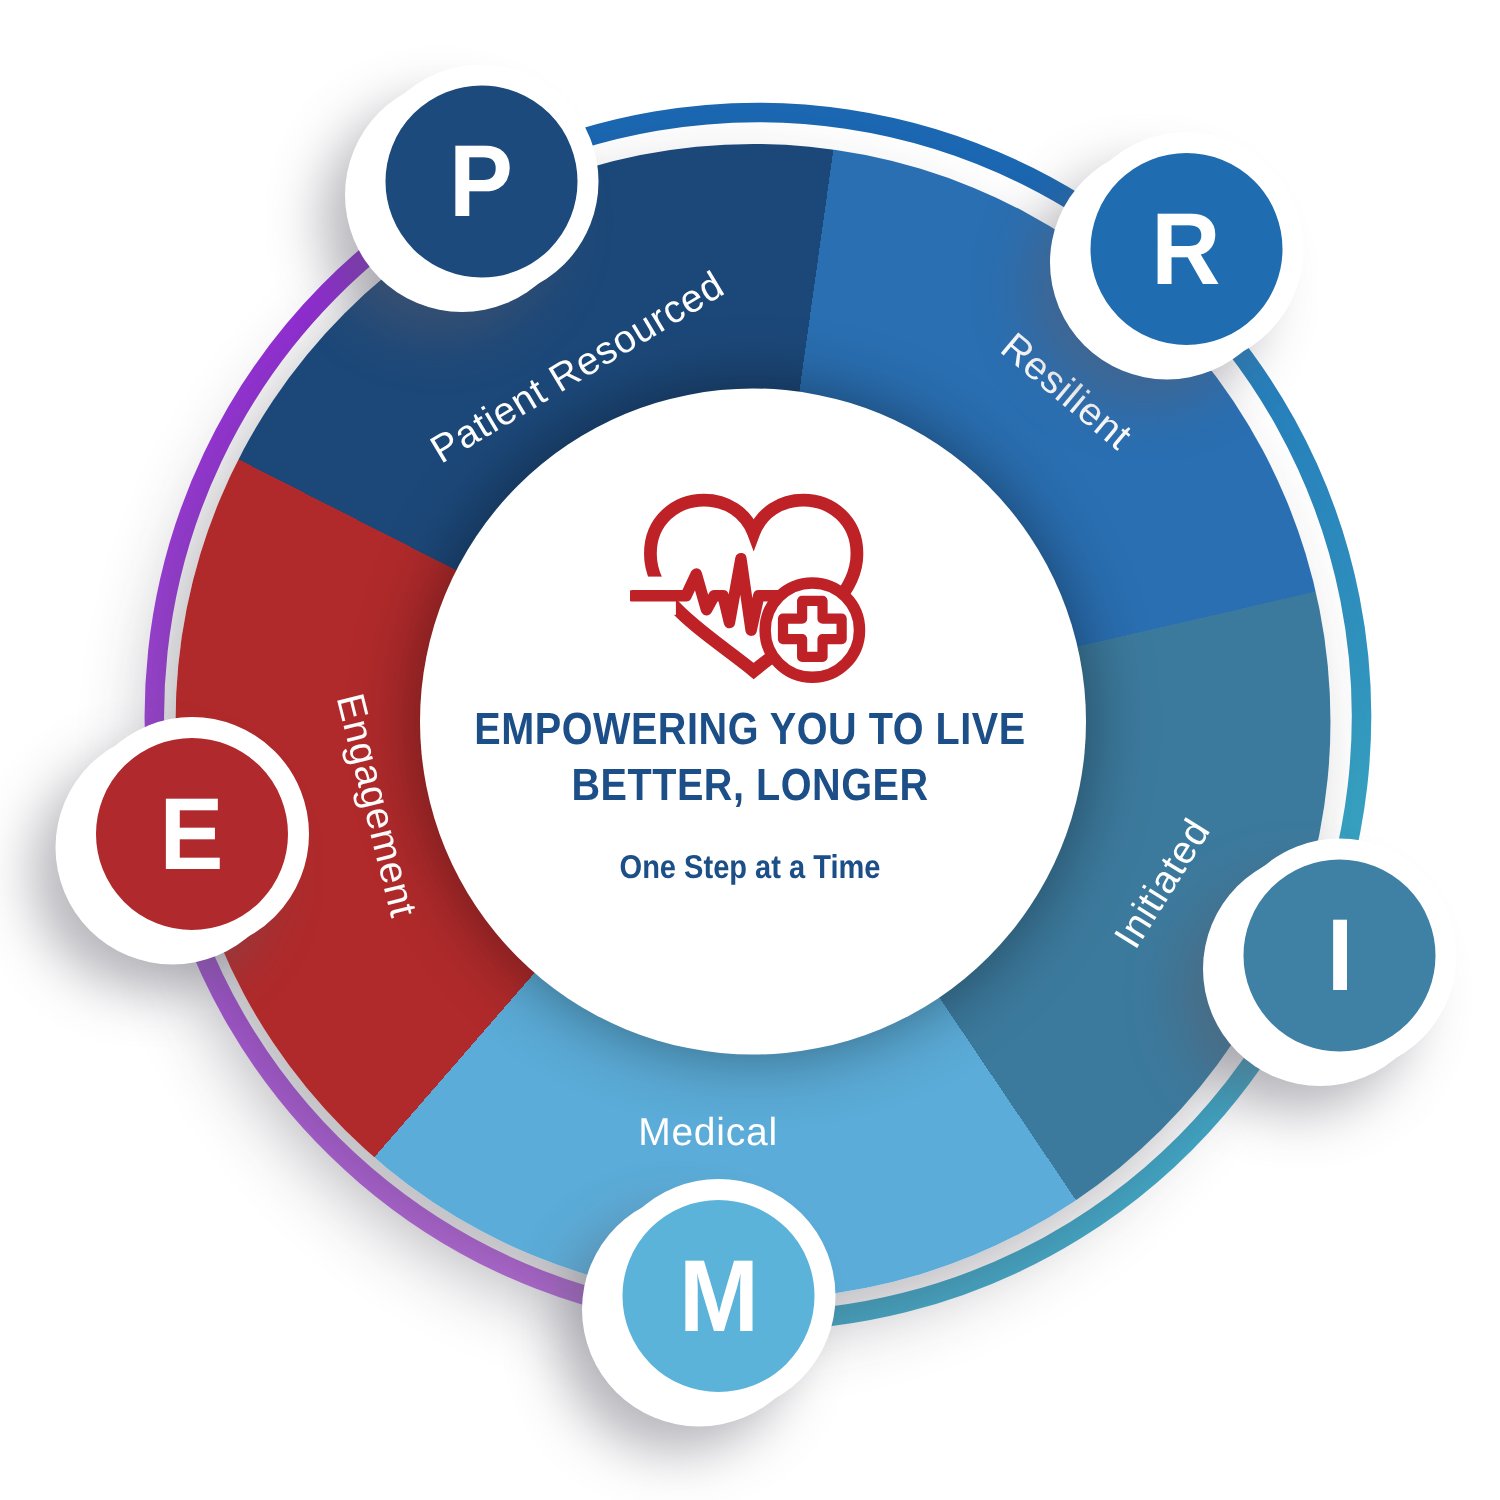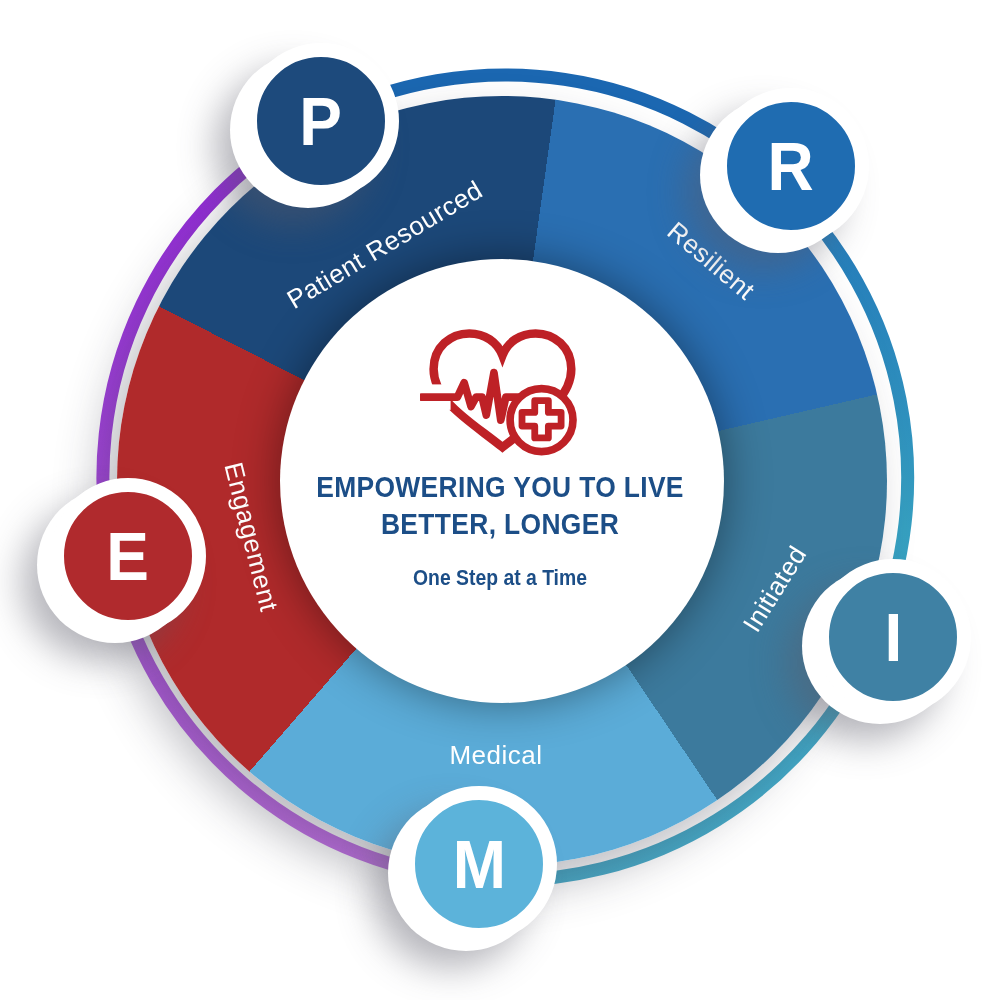--- a/index.html
+++ b/index.html
@@ -75,21 +75,21 @@
     <path d="M322,119 A403,403 0 0 1 785,188" fill="none" stroke="#1b67b1" stroke-width="13"></path>
     <path d="M785,188 A403,403 0 0 1 484,880" fill="none" stroke="url(#tealGrad)" stroke-width="13"></path>
     <path d="M484,880 A403,403 0 0 1 322,119" fill="none" stroke="url(#purpleGrad)" stroke-width="13"></path>
   </svg>
 
   <div class="donut"></div>
 
   <div class="seg-label" style="left:385px;top:245px;transform:translate(-50%,-50%) rotate(-31deg);">Patient Resourced</div>
   <div class="seg-label" style="left:711px;top:261px;transform:translate(-50%,-50%) rotate(40deg);">Resilient</div>
   <div class="seg-label" style="left:775px;top:589px;transform:translate(-50%,-50%) rotate(-58deg);">Initiated</div>
-  <div class="seg-label" style="left:496px;top:755px;transform:translate(-50%,-50%);">Medical</div>
+  <div class="seg-label" style="left:472px;top:755px;transform:translate(-50%,-50%);">Medical</div>
   <div class="seg-label" style="left:251px;top:537px;transform:translate(-50%,-50%) rotate(76deg);">Engagement</div>
 
   <div class="inner-circle"></div>
 
   <svg class="center-icon" viewBox="0 0 200 180">
     <path d="M97 158 C60 128 16 104 16 66 C16 40 36 24 58 24 C76 24 91 34 97 50 C103 34 118 24 136 24 C158 24 178 40 178 66 C178 104 134 128 97 158 Z" fill="none" stroke="#be2126" stroke-width="10" stroke-linecap="round"></path>
     <rect x="8" y="84" width="28" height="30" fill="#ffffff"></rect>
     <polyline points="2,99 44,99 52,82 60,110 66,99 73,99 78,120 87,70 95,126 101,99 121,99" fill="none" stroke="#be2126" stroke-width="9" stroke-linecap="round" stroke-linejoin="round"></polyline>
     <circle cx="143" cy="126" r="37" fill="#ffffff" stroke="#be2126" stroke-width="9"></circle>
     <path d="M135 103 h16 v14 h15 v16 h-15 v14 h-16 v-14 h-15 v-16 h15 Z" fill="none" stroke="#be2126" stroke-width="8" stroke-linejoin="round"></path>

